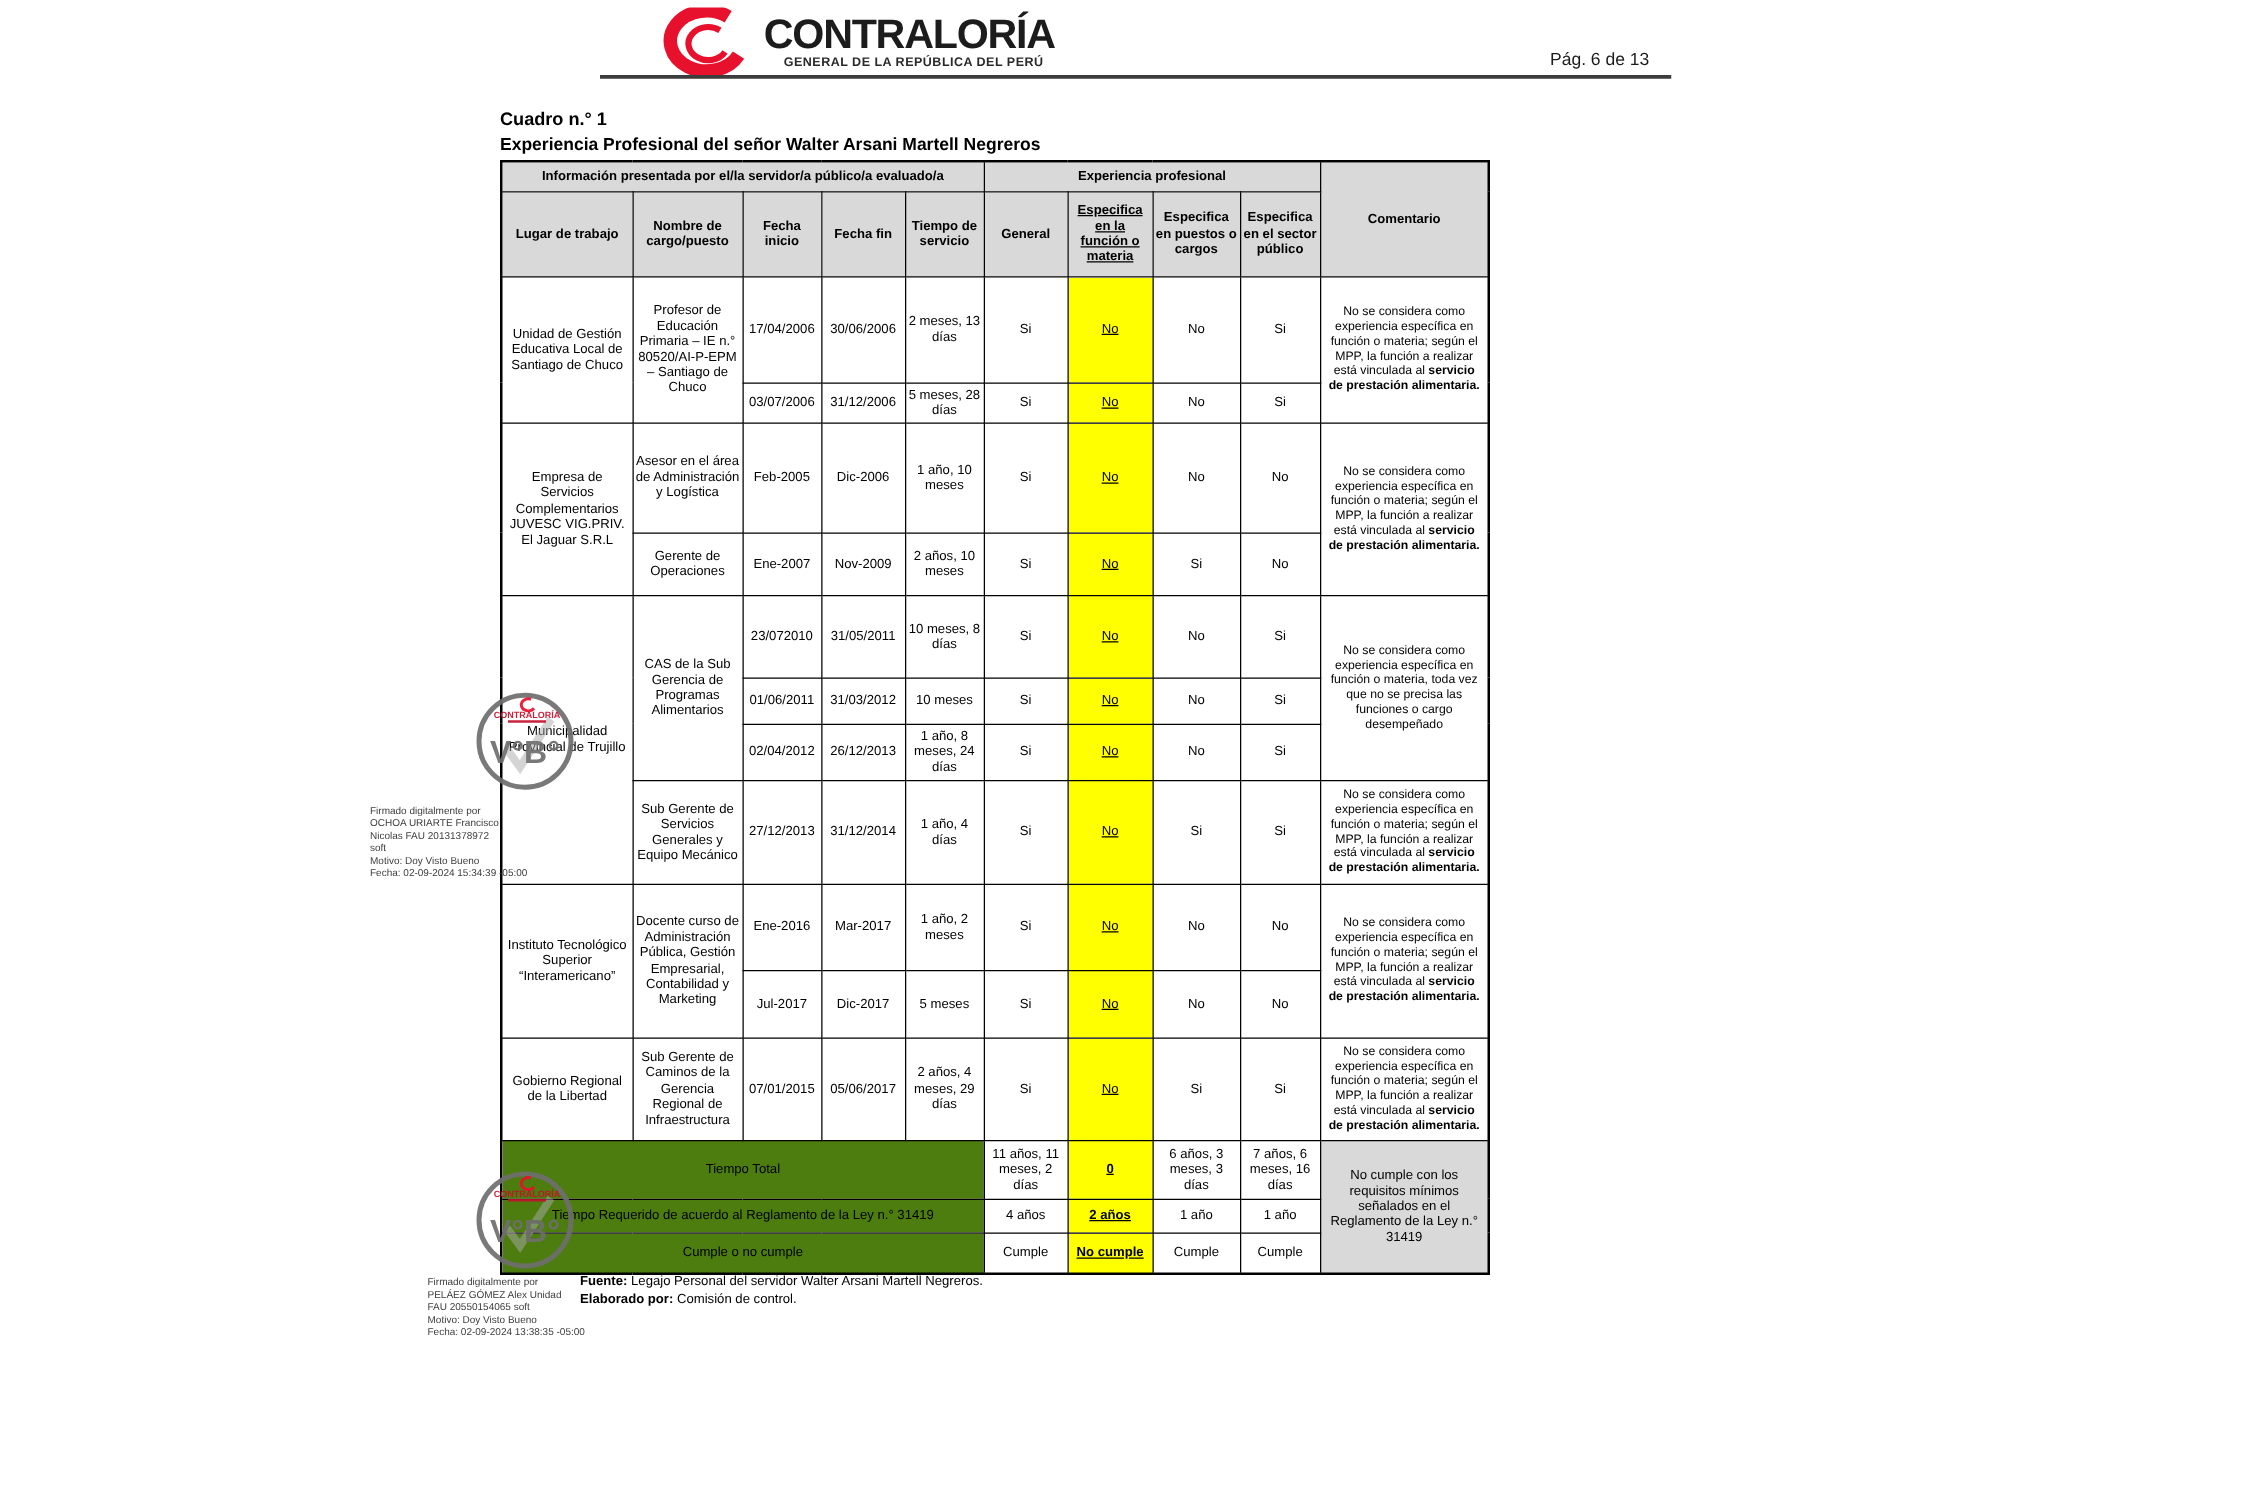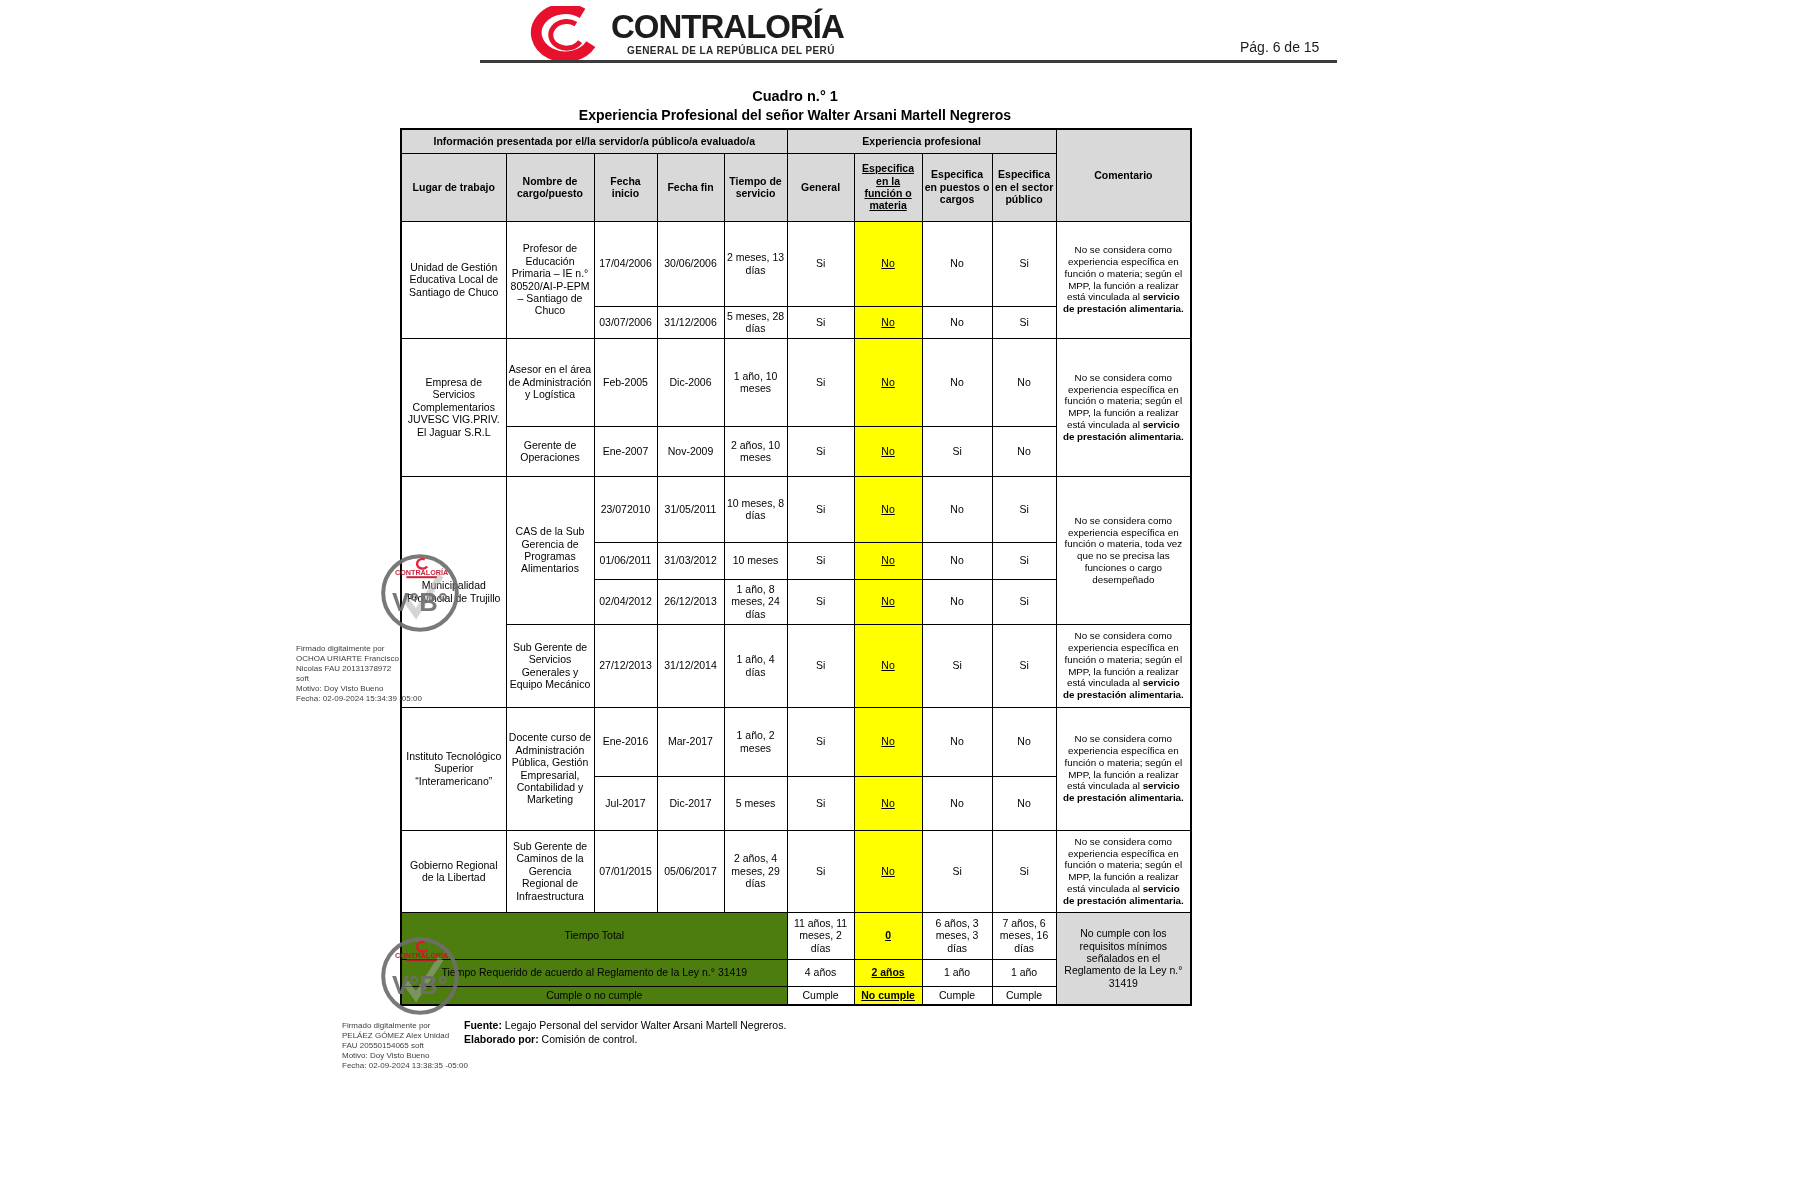--- a/index.html
+++ b/index.html
@@ -9,21 +9,21 @@
   
   .logo-wrap { position:absolute; left:515px; top:6px; display:flex; align-items:flex-start; }
   .logo-svg { width:92px; height:58px; }
   .logo-text { margin-left:4px; margin-top:4px; }
   .logo-title { font-size:33px; font-weight:bold; letter-spacing:-1px; color:#1c1c1c; line-height:1; }
   .logo-sub { font-size:10px; font-weight:bold; color:#2a2a2a; letter-spacing:0.4px; margin-top:2px; margin-left:16px; }
   .header-rule { position:absolute; left:480px; top:60px; width:857px; height:3px; background:#3c3c3c; }
   .page-label { position:absolute; left:1240px; top:39px; font-size:14px; color:#1c1c1c; }
 
   
-  .doc-titles { position:absolute; left:400px; top:88px; width:790px; text-align:center; }
+  .doc-titles { position:absolute; left:400px; top:88px; width:790px; }
   .doc-title-1 { font-size:14.5px; font-weight:bold; }
   .doc-title-2 { font-size:14px; font-weight:bold; margin-top:3px; }
 
   
   .tbl-wrap { position:absolute; left:400px; top:128px; }
   table { border-collapse:collapse; table-layout:fixed; width:790px; border:2px solid #000; }
   td, th { border:1px solid #000; font-size:10.5px; line-height:1.18; text-align:center;
            vertical-align:middle; padding:1px 2px; font-weight:normal; overflow:hidden; }
   th.hdr { background:#d9d9d9; font-weight:bold; }
   .yl { background:#ffff00;text-decoration:underline; }
@@ -48,21 +48,21 @@
   <svg class="logo-svg" viewBox="0 0 100 70">
     <path d="M76 9 A35 29 0 1 0 86 46" stroke="#e8112d" stroke-width="13" fill="none"></path>
     <path d="M68 22 A19 16 0 1 0 73 43" stroke="#e8112d" stroke-width="6" fill="none"></path>
   </svg>
   <div class="logo-text">
     <div class="logo-title">CONTRALORÍA</div>
     <div class="logo-sub">GENERAL DE LA REPÚBLICA DEL PERÚ</div>
   </div>
 </div>
 <div class="header-rule"></div>
-<div class="page-label">Pág. 6 de 15</div>
+<div class="page-label">Pág. 6 de 13</div>
 
 <div class="doc-titles">
   <div class="doc-title-1">Cuadro n.° 1</div>
   <div class="doc-title-2">Experiencia Profesional del señor Walter Arsani Martell Negreros</div>
 </div>
 
 <div class="tbl-wrap">
 <table>
   <colgroup>
     <col style="width:105px">
@@ -225,21 +225,21 @@
     <td>7 años, 6 meses, 16 días</td>
     <td class="cmt-lg" rowspan="3">No cumple con los requisitos mínimos señalados en el Reglamento de la Ley n.° 31419</td>
   </tr>
   <tr style="height:27px">
     <td class="gray" colspan="5">Tiempo Requerido de acuerdo al Reglamento de la Ley n.° 31419</td>
     <td>4 años</td>
     <td class="yl bold">2 años</td>
     <td>1 año</td>
     <td>1 año</td>
   </tr>
-  <tr style="height:19px">
+  <tr style="height:33px">
     <td class="gray" colspan="5">Cumple o no cumple</td>
     <td>Cumple</td>
     <td class="yl bold">No cumple</td>
     <td>Cumple</td>
     <td>Cumple</td>
   </tr>
 </tbody>
     </table>
 </div>
 

